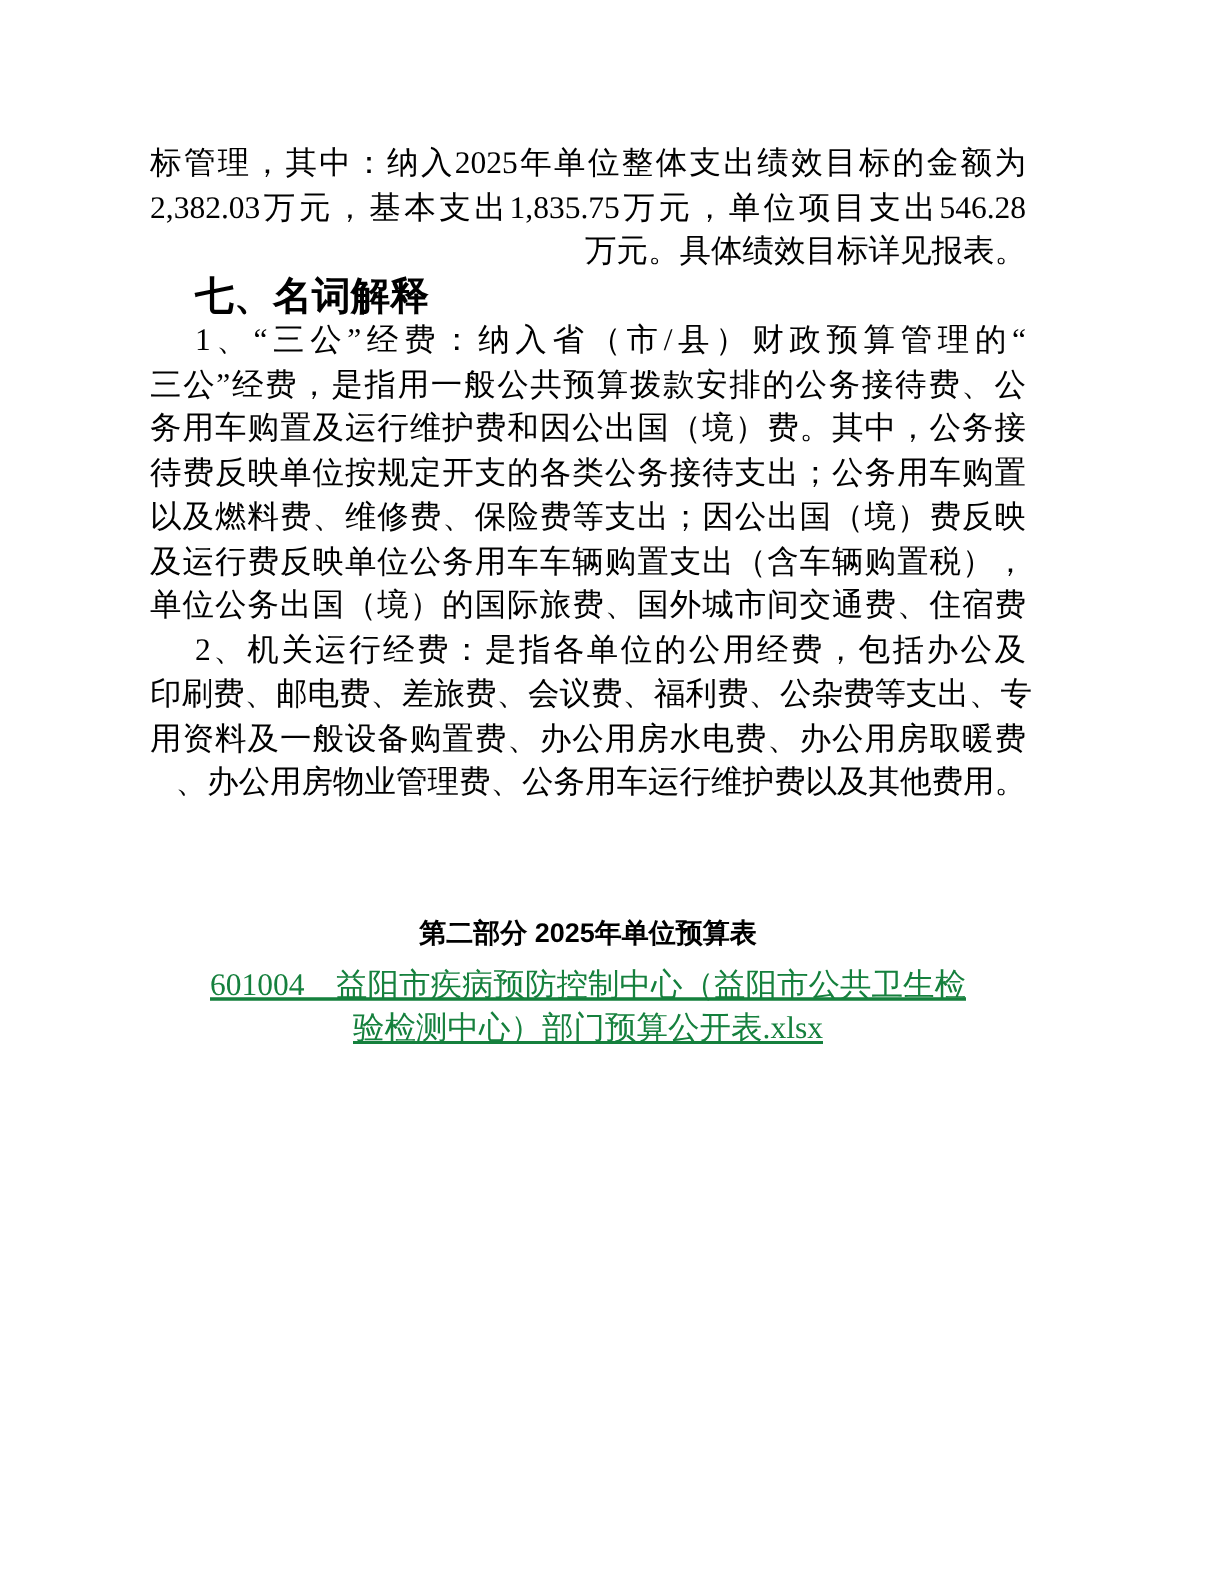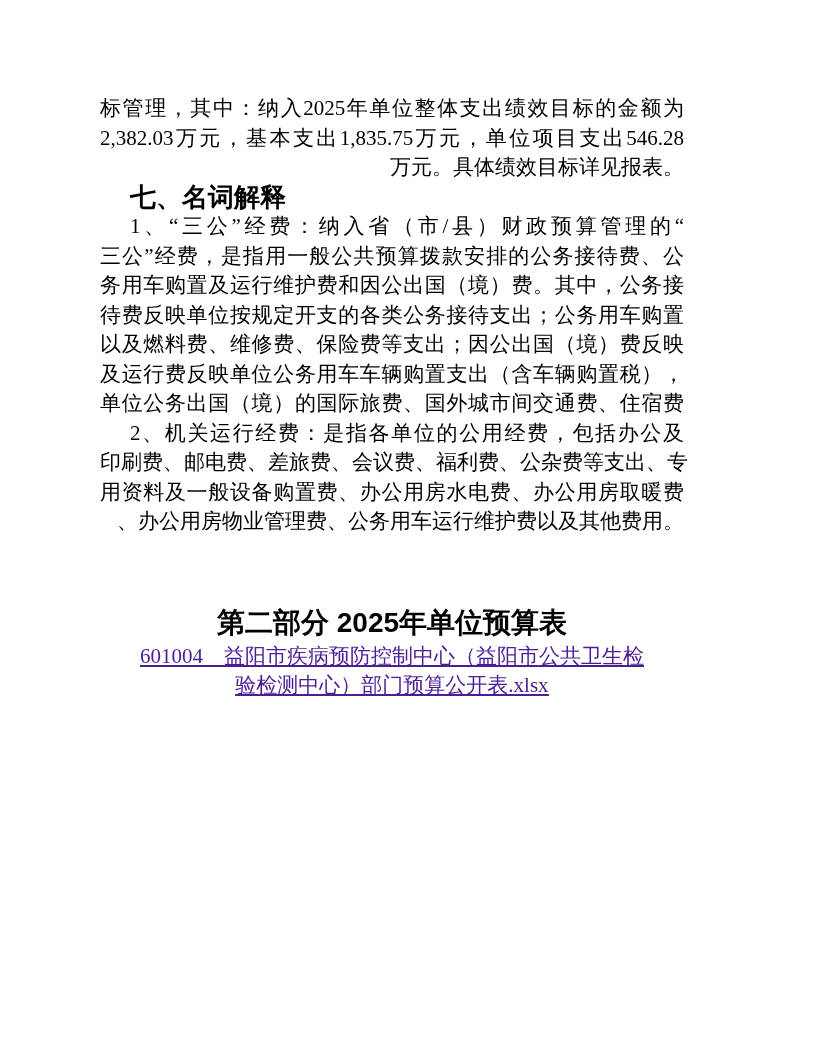--- a/index.html
+++ b/index.html
@@ -45,32 +45,32 @@
     margin: 0;
     padding-left: 30px;
     font-size: 26px;
     line-height: 29.5px;
     height: 29.5px;
     font-weight: bold;
     font-family: Liberation Serif, serif;
   }
   .part2-title {
     margin: 66px 0 0 0;
-    font-size: 28px;
+    font-size: 18px;
     line-height: 39px;
     height: 39px;
     font-weight: bold;
     text-align: center;
     font-family: "Liberation Sans", "DejaVu Sans", sans-serif;
     white-space: nowrap;
   }
   .attachment-link {
     display: block;
     text-align: center;
-    color: #4c1d95;
+    color: #15803d;
     text-decoration: underline;
     cursor: pointer;
   }
   .link-line {
     display: block;
     font-size: 21px;
     line-height: 29.5px;
     height: 29.5px;
     white-space: nowrap;
     text-decoration: underline;

